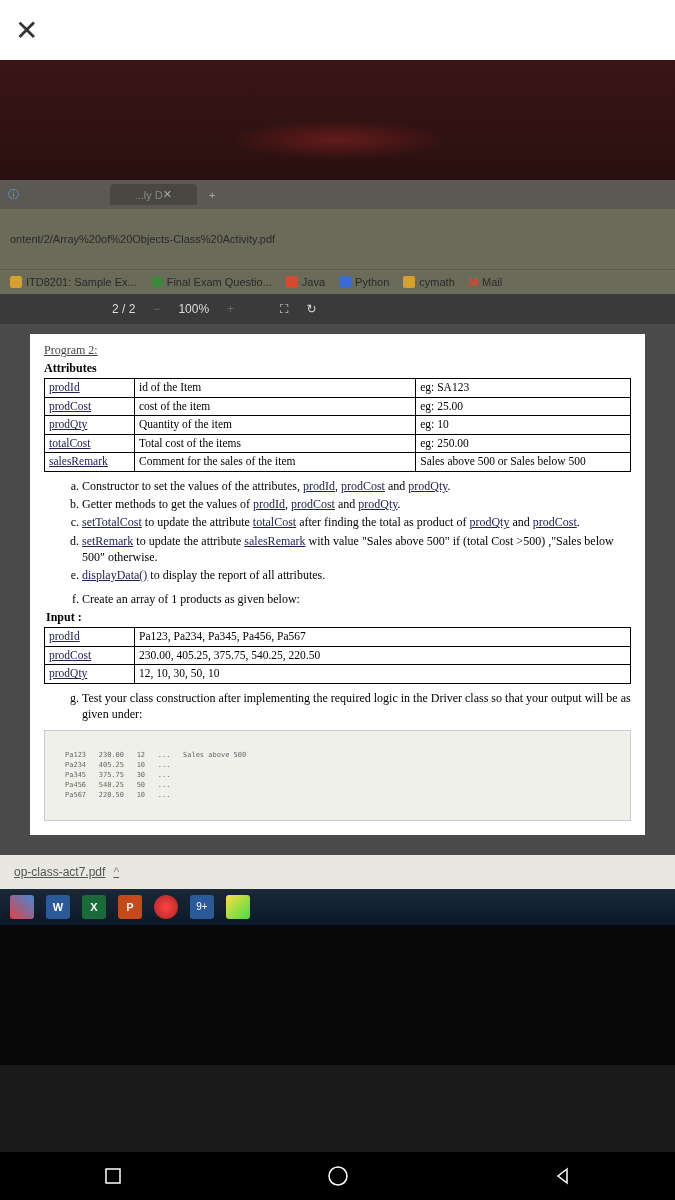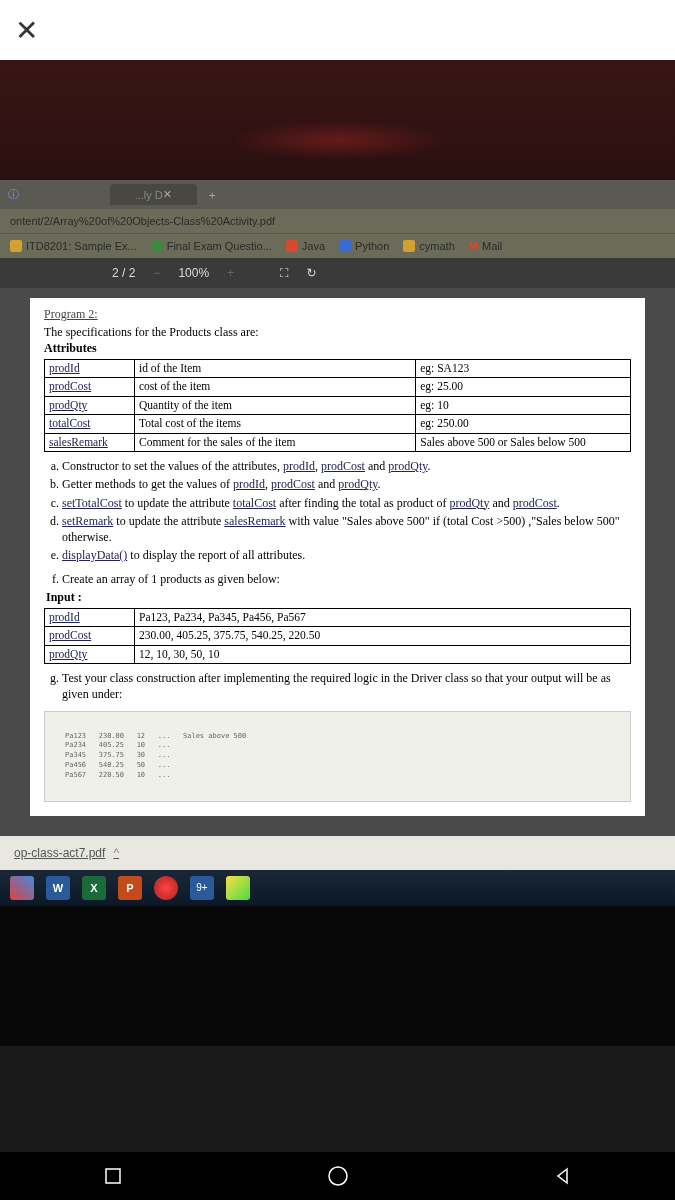--- a/index.html
+++ b/index.html
@@ -50,21 +50,21 @@
   background: #484840;
   padding: 4px 25px;
   border-radius: 4px 4px 0 0;
   display: flex;
   align-items: center;
 }
 .tab-close { color: #aaa; }
 .plus-tab { color: #aaa; padding: 0 6px; }
 .url-bar {
   background: #6b6b5a;
-  padding: 6px 10px;
+  padding: 24px 10px;
   font-size: 11px;
   color: #2a2a2a;
 }
 .bookmarks {
   background: #6b6b5a;
   padding: 6px 10px;
   display: flex;
   gap: 14px;
   font-size: 11px;
   color: #2a2a2a;
@@ -115,21 +115,21 @@
   font-size: 11.5px;
 }
 .attr-table td, .input-table td {
   border: 1px solid #000;
   padding: 1px 4px;
 }
 .attr-table .col1 { width: 90px; text-decoration: underline; color: #225; }
 .attr-table .col2 { width: 48%; }
 .attr-table .col3 { }
 .methods-list { margin-left: 18px; }
-.methods-list li { margin-bottom: 2px; list-style: lower-alpha; }
+.methods-list li { margin-bottom: 2px; list-style: lower-alpha; margin-left: 20px; }
 .uc { text-decoration: underline; color: #225; }
 .input-table .col1 { width: 90px; text-decoration: underline; color: #225; }
 .output-block {
   margin-top: 8px;
   background: #f0f0ea;
   border: 1px solid #ccc;
   padding: 20px;
   font-family: monospace;
   font-size: 7px;
   color: #666;
@@ -241,21 +241,20 @@
   <span>100%</span>
   <span class="pdf-sep">+</span>
   <span style="width:10px;"></span>
   <span>⛶</span>
   <span>↻</span>
 </div>
 
 <div class="pdf-content">
   <div class="page">
     <div class="prog-title">Program 2:</div>
-    <div>The specifications for the Products class are:</div>
     <div class="bold">Attributes</div>
     <table class="attr-table">
       <tbody>
           <tr>
             <td class="col1">prodId</td>
             <td class="col2">id of the Item</td>
             <td class="col3">eg: SA123</td>
           </tr>
       <tr>
             <td class="col1">prodCost</td>

